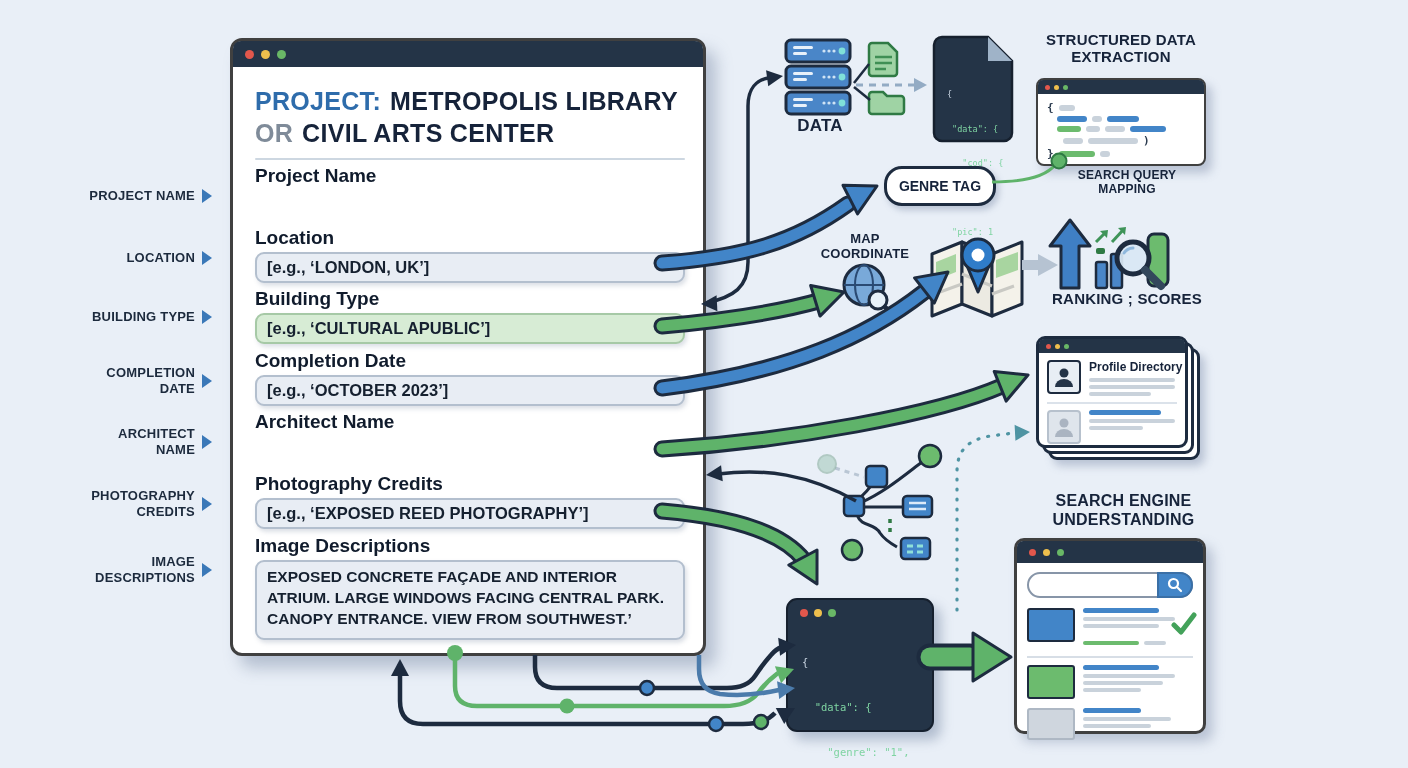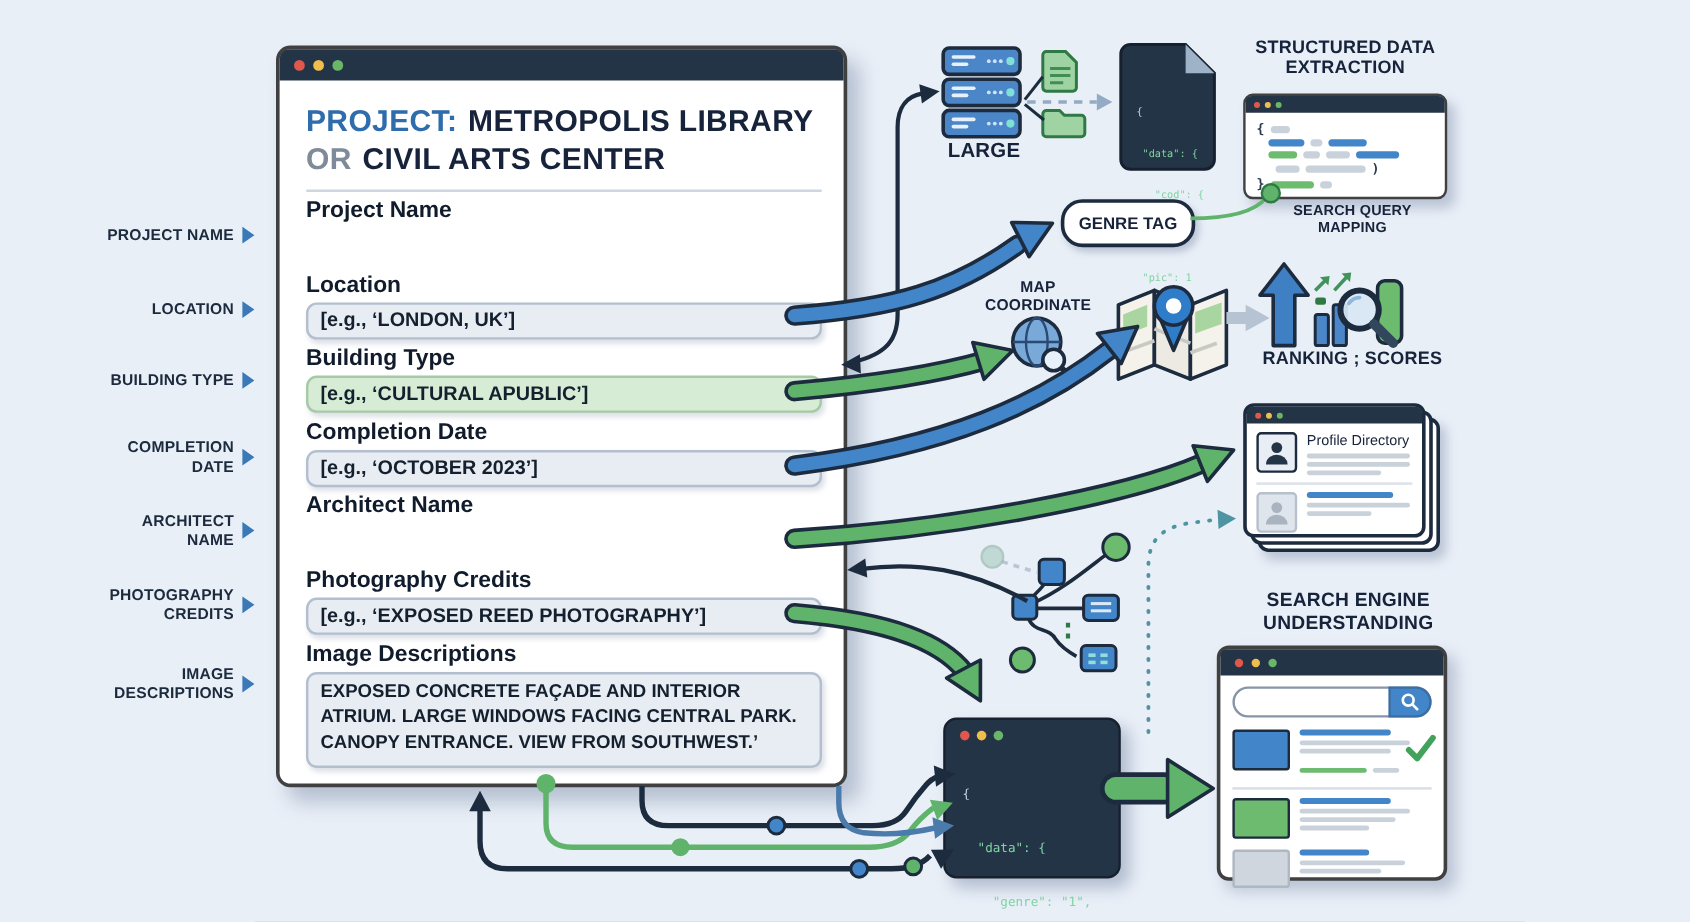--- a/index.html
+++ b/index.html
@@ -163,21 +163,21 @@
         <rect x="2" y="54" width="64" height="22" rx="5" fill="#4a86c8" stroke="#1d2b3f" stroke-width="3"></rect>
         <rect x="9" y="60" width="20" height="3" rx="1.5" fill="#e8f1fa"></rect>
           <rect x="9" y="66" width="14" height="3" rx="1.5" fill="#e8f1fa"></rect>
         <circle cx="40" cy="65" r="1.6" fill="#cfe3f5"></circle>
           <circle cx="45" cy="65" r="1.6" fill="#cfe3f5"></circle>
           <circle cx="50" cy="65" r="1.6" fill="#cfe3f5"></circle>
           <circle cx="58" cy="65" r="3.4" fill="#7fe0d8"></circle>
       </g>
     </svg>
   </div>
-  <div class="hd" style="left:788px;top:116px;width:64px;font-size:17px">LARGE</div>
+  <div class="hd" style="left:788px;top:116px;width:64px;font-size:17px">DATA</div>
 
   <div class="abs" style="left:866px;top:40px">
     <svg width="36" height="40">
       <path d="M6,3 h16 l9,9 v21 a3,3 0 0 1 -3,3 h-22 a3,3 0 0 1 -3,-3 v-27 a3,3 0 0 1 3,-3 z" fill="#9fd3a4" stroke="#2f7a44" stroke-width="2.5"></path>
       <line x1="9" y1="17" x2="26" y2="17" stroke="#3f8f54" stroke-width="2.5"></line>
       <line x1="9" y1="23" x2="26" y2="23" stroke="#3f8f54" stroke-width="2.5"></line>
       <line x1="9" y1="29" x2="20" y2="29" stroke="#3f8f54" stroke-width="2.5"></line>
     </svg>
   </div>
   <div class="abs" style="left:866px;top:86px">
@@ -293,21 +293,21 @@
           <span class="dot d-grn" style="width:5px;height:5px"></span>
       </div>
       <div style="padding:7px 8px 0 8px;display:flex;gap:8px">
         <div class="avatar">
           <svg width="24" height="24">
               <circle cx="12" cy="8" r="4.5" fill="#243447"></circle>
               <path d="M3,22 a9,8 0 0 1 18,0 z" fill="#243447"></path>
             </svg>
         </div>
         <div style="flex:1">
-          <div style="font-size:12px;font-weight:400;color:#16233a;white-space:nowrap">Profile Directory</div>
+          <div style="font-size:12px;font-weight:700;color:#16233a;white-space:nowrap">Profile Directory</div>
           <div class="bar b-gray" style="width:86px;height:4px;margin-top:4px;display:block"></div>
           <div class="bar b-gray" style="width:86px;height:4px;margin-top:3px;display:block"></div>
           <div class="bar b-gray" style="width:62px;height:4px;margin-top:3px;display:block"></div>
         </div>
       </div>
       <div style="height:1.5px;background:#dbe2ea;margin:6px 8px"></div>
       <div style="padding:0 8px;display:flex;gap:8px">
         <div class="avatar gray">
           <svg width="24" height="24">
               <circle cx="12" cy="8" r="4.5" fill="#aab4c1"></circle>

